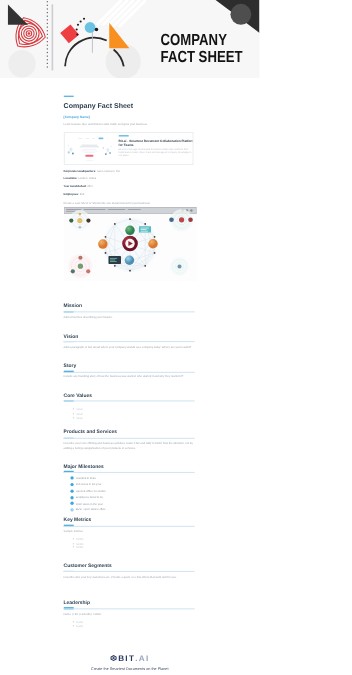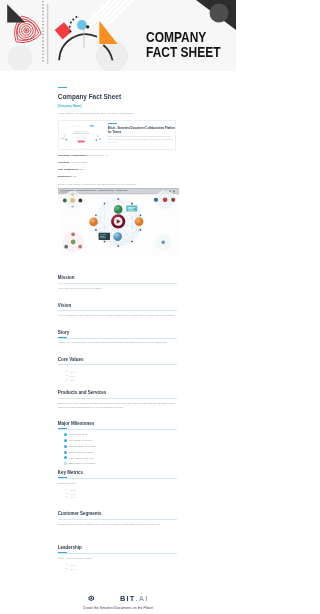--- a/index.html
+++ b/index.html
@@ -36,21 +36,21 @@
 .sec-items li{font-size:2.4px;color:#c2c9cf;line-height:3.75px;padding-left:3.2px;position:relative;}
 .sec-items li:before{content:"\2022";position:absolute;left:0;color:#9aa3ab;}
 .ms-item{position:absolute;left:0;height:3px;white-space:nowrap;}
 .ms-dot{position:absolute;left:6.6px;top:-0.1px;width:3px;height:3px;border-radius:50%;background:#3ca7dd;}
 .ms-dot.hollow{background:#fff;border:0.5px solid #7cc7e8;}
 .ms-label{position:absolute;left:11px;top:0;font-size:2.45px;color:#8f98a1;line-height:3px;}
 .footer{position:absolute;left:0;top:594px;width:236px;text-align:center;}
 .f-logo{display:flex;align-items:flex-end;justify-content:center;height:8px;}
 
 .f-icon{margin-right:0.9px;margin-bottom:0.3px;}
-.f-bit{font-size:7.4px;font-weight:700;color:#27365e;letter-spacing:1.2px;line-height:7.4px;padding-left:25px;}
+.f-bit{font-size:7.4px;font-weight:700;color:#27365e;letter-spacing:1.2px;line-height:7.4px;}
 .f-ai{font-size:7.4px;font-weight:700;color:#98a4be;letter-spacing:1.2px;line-height:7.4px;}
 .f-tag{font-size:3.45px;color:#3a4862;margin-top:4px;line-height:4px;}
 
 .title{position:absolute;left:146.2px;top:29.8px;font-size:14.6px;font-weight:700;line-height:14.7px;letter-spacing:0px;color:#131313;white-space:nowrap;transform:scaleX(0.82);transform-origin:left top;}
 </style>
 </head>
 <body>
 
 <div class="page">
   <div class="header">

